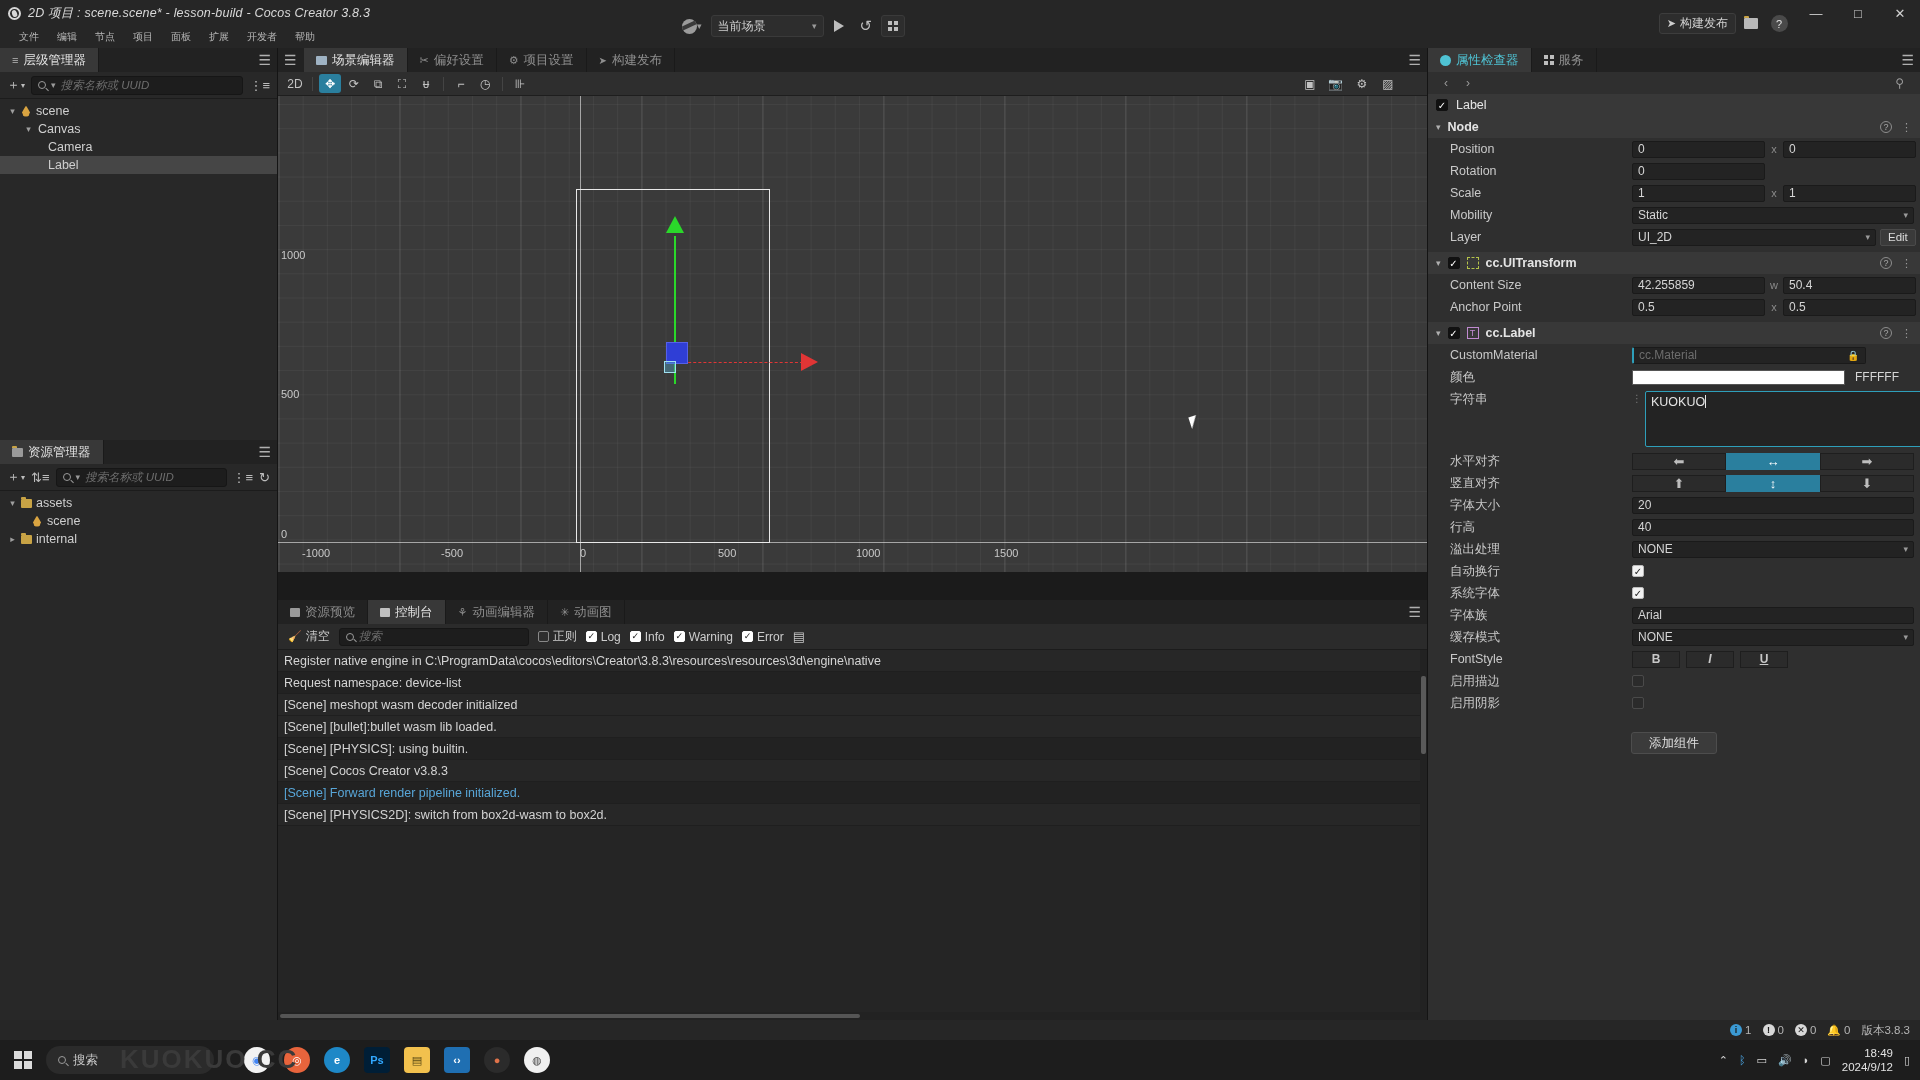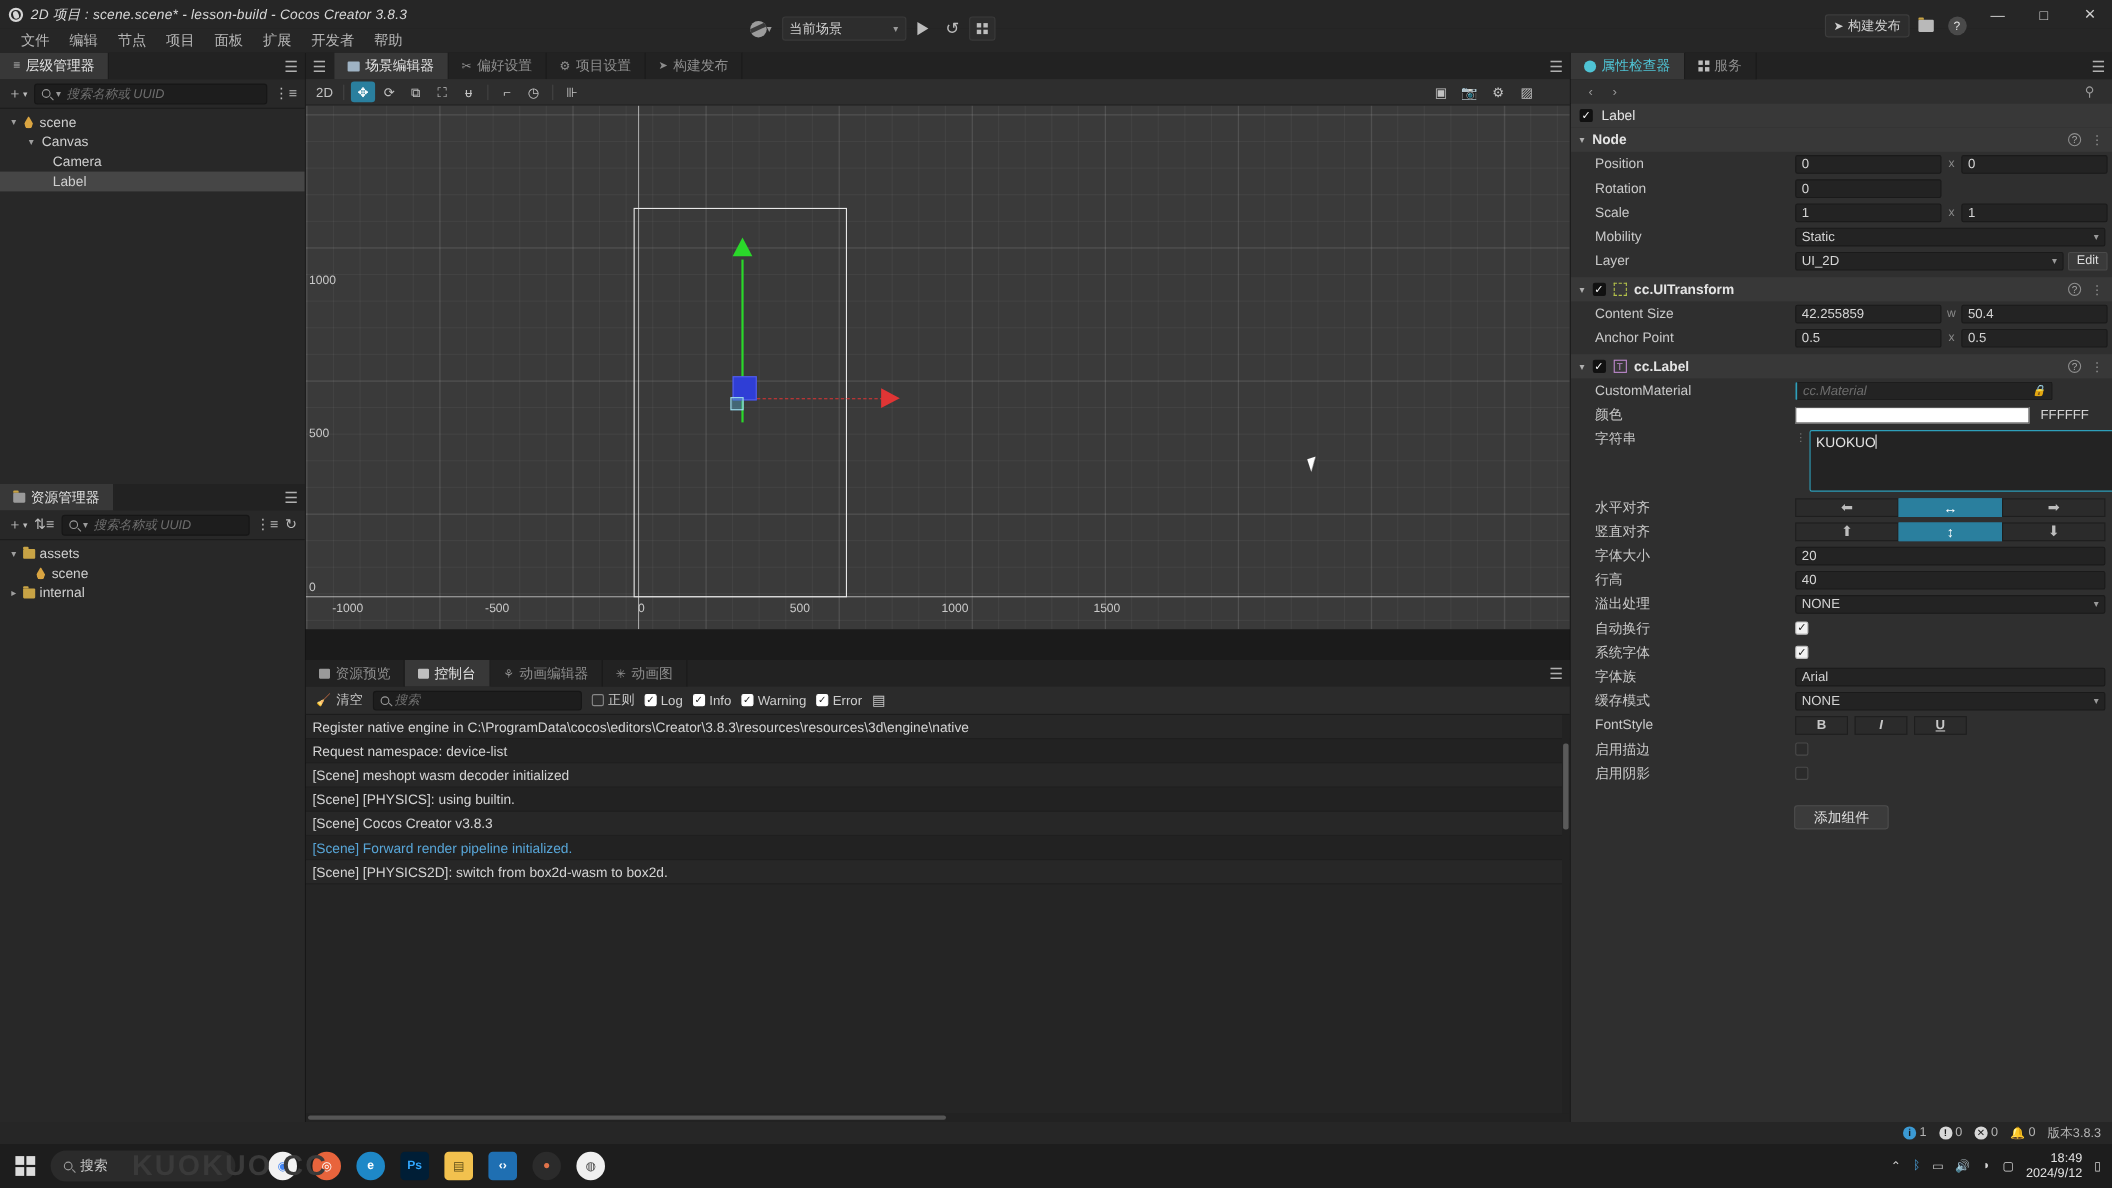--- a/index.html
+++ b/index.html
@@ -14,21 +14,21 @@
   .app { position:relative; width:1920px; height:1080px; display:flex; flex-direction:column; }
 
   
   .titlebar { height:26px; background:#262626; display:flex; align-items:center; padding-left:8px; flex:none; }
   .logo-dot { width:13px; height:13px; border-radius:50%; border:2px solid #d6d6d6; margin-right:7px; position:relative; flex:none; }
   .logo-dot::after { content:""; position:absolute; left:2px; top:1px; width:5px; height:7px; background:#d6d6d6; border-radius:50% 50% 40% 40%; transform:rotate(-18deg); }
   .title-text { font-size:12.5px; color:#d8d8d8; letter-spacing:.2px;font-style:italic; }
 
   
   .menubar { height:22px; background:#262626; display:flex; align-items:center; padding-left:10px; flex:none; position:relative; }
-  .menu-item { font-size:13px; color:#b6b6b6; padding:0 9px; cursor:default; }
+  .menu-item { font-size:10px; color:#b6b6b6; padding:0 9px; cursor:default; }
 
   
   .center-tools { position:absolute; left:676px; top:3px; display:flex; align-items:center; gap:3px; }
   .tool-btn { height:22px; min-width:24px; display:flex; align-items:center; justify-content:center;
               background:#2d2d2d; border:1px solid #3a3a3a; border-radius:3px; color:#c8c8c8; padding:0 5px; }
   .tool-btn.flat { background:transparent; border-color:transparent; }
   .scene-select { width:113px; height:22px; background:#2d2d2d; border:1px solid #3a3a3a; border-radius:3px;
                   display:flex; align-items:center; justify-content:space-between; padding:0 6px; font-size:12px; color:#cfcfcf; }
   .play-tri { width:0;height:0;border-left:10px solid #bdbdbd;border-top:6px solid transparent;border-bottom:6px solid transparent; }
   .chev { font-size:9px; color:#9a9a9a; }
@@ -468,20 +468,21 @@
           </div>
           <div class="cl-btn">
             <span style="font-size:13px;color:#c6c6c6;">▤</span>
           </div>
         </div>
 
         <div class="console-list">
           <div class="log-row">Register native engine in C:\ProgramData\cocos\editors\Creator\3.8.3\resources\resources\3d\engine\native</div>
           <div class="log-row alt">Request namespace: device-list</div>
           <div class="log-row">[Scene] meshopt wasm decoder initialized</div>
+          <div class="log-row">[Scene] [bullet]:bullet wasm lib loaded.</div>
           <div class="log-row alt">[Scene] [PHYSICS]: using builtin.</div>
           <div class="log-row">[Scene] Cocos Creator v3.8.3</div>
           <div class="log-row alt info">[Scene] Forward render pipeline initialized.</div>
           <div class="log-row">[Scene] [PHYSICS2D]: switch from box2d-wasm to box2d.</div>
           <div class="vscroll">
               <i></i>
             </div>
           <div class="hscroll">
               <i></i>
             </div>
@@ -618,21 +619,21 @@
           <span class="sec-name">cc.Label</span>
           <span class="sec-tools">
             <span class="qmark">?</span>
             <span>⋮</span>
           </span>
         </div>
 
         <div class="prow">
           <span class="plabel">CustomMaterial</span>
           <span class="pfields">
-            <span class="mat-field" style="width:234px;border-left:2px solid #2e9fba;font-style:italic;">
+            <span class="mat-field" style="width:234px;border-left:2px solid #2e9fba;">
               <span>cc.Material</span>
               <span style="color:#8a8a8a;font-size:10px;">🔒</span>
             </span>
           </span>
         </div>
 
         <div class="prow">
           <span class="plabel">颜色</span>
           <span class="pfields">
             <span class="color-swatch"></span>

